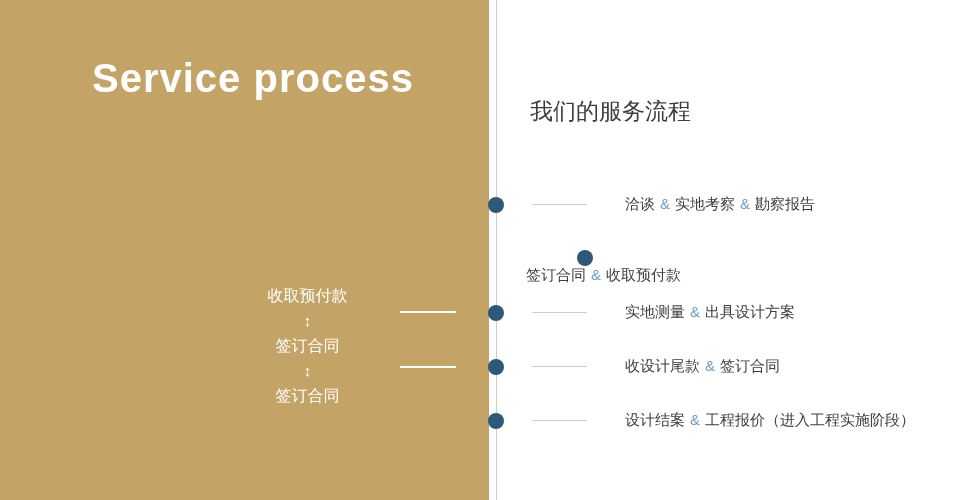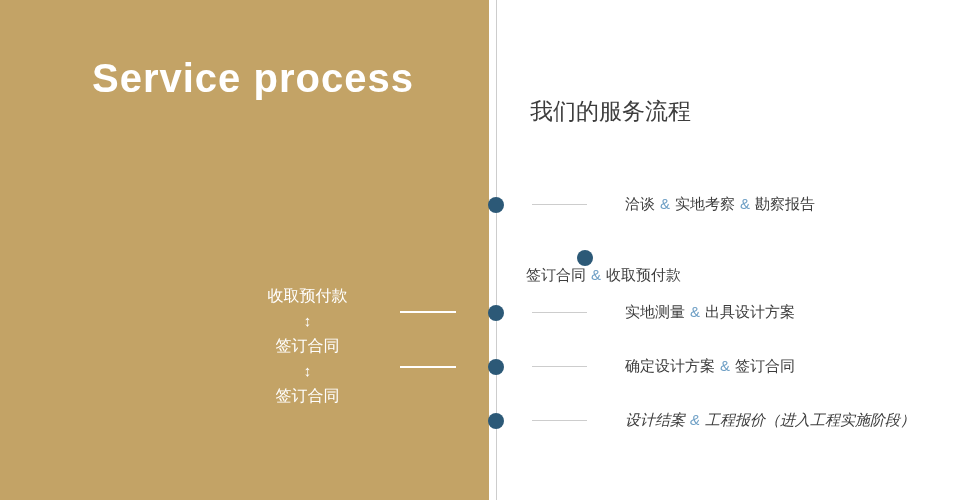--- a/index.html
+++ b/index.html
@@ -142,21 +142,21 @@
     <span class="step-text"><span>签订合同</span><span class="amp">&amp;</span><span>收取预付款</span></span>
   </div>
       <div class="step-row" style="top: 108px; text-align: center;">
     <span class="dot"></span>
     <span class="dash"></span>
     <span class="step-text"><span>实地测量</span><span class="amp">&amp;</span><span>出具设计方案</span></span>
   </div>
       <div class="step-row" style="top: 162px;">
     <span class="dot"></span>
     <span class="dash"></span>
-    <span class="step-text"><span>确定设计方案</span><span class="amp">&amp;</span><span>签订合同</span></span>
+    <span class="step-text"><span>收设计尾款</span><span class="amp">&amp;</span><span>签订合同</span></span>
   </div>
-      <div class="step-row" style="top: 216px; font-style: italic;">
+      <div class="step-row" style="top: 216px;">
     <span class="dot"></span>
     <span class="dash"></span>
     <span class="step-text"><span>设计结案</span><span class="amp">&amp;</span><span>工程报价（进入工程实施阶段）</span></span>
   </div>
     </div>
 </div>
 
 </body></html>

